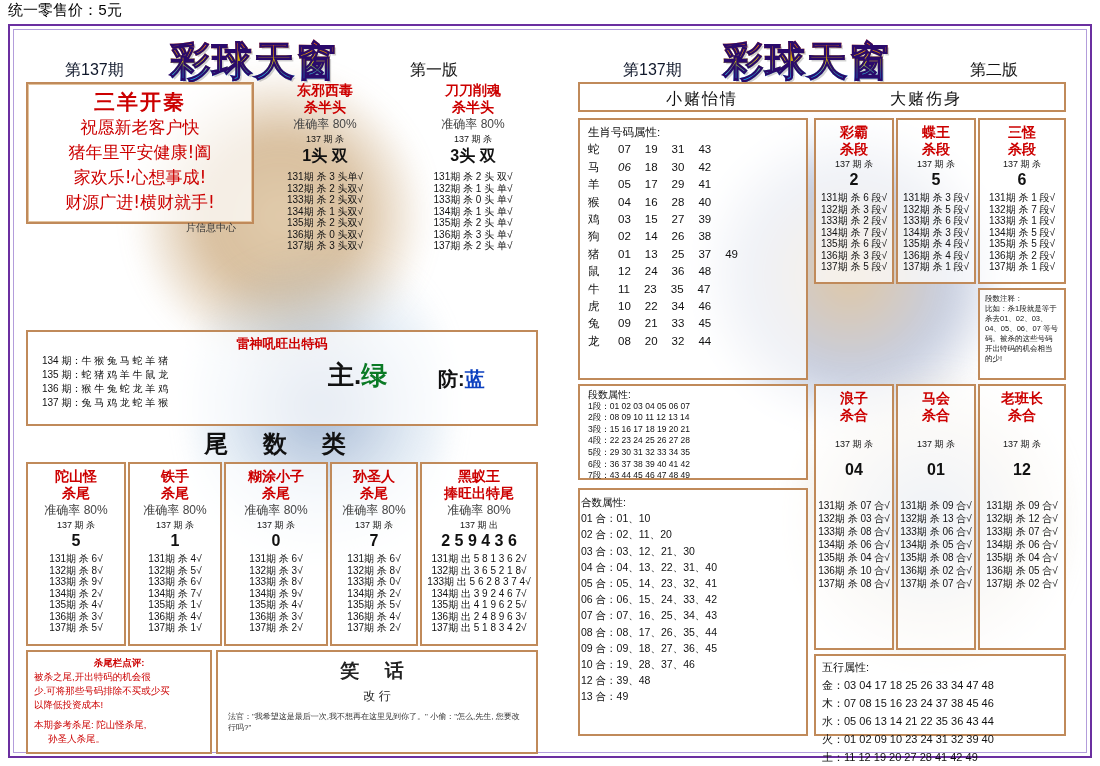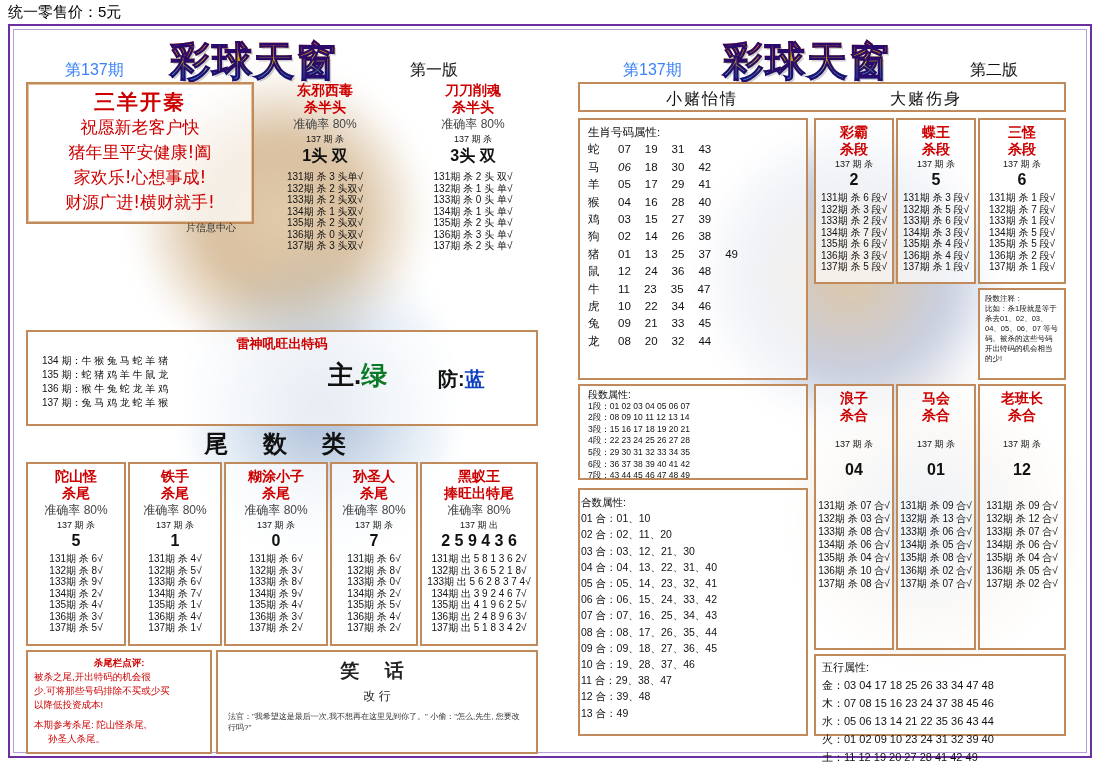--- a/index.html
+++ b/index.html
@@ -1,29 +1,29 @@
 <!DOCTYPE html>
 <html><head>
 <meta charset="utf-8">
 <style>
   html,body{margin:0;padding:0;}
   body{width:1100px;height:766px;background:#fff;font-family:"Liberation Sans","DejaVu Sans",sans-serif;overflow:hidden;}
   .page{position:relative;width:1100px;height:766px;}
-  .topbar{position:absolute;left:0;top:0;width:1100px;height:40px;font-size:15px;color:#000;padding-left:8px;box-sizing:border-box;line-height:24px;}
+  .topbar{position:absolute;left:0;top:0;width:1100px;height:40px;font-size:15px;color:#000;padding-left:8px;box-sizing:border-box;line-height:24px;font-family:Liberation Mono, monospace;}
   .sheet{position:absolute;left:8px;top:24px;width:1084px;height:734px;border:2px solid #6b2fa0;background:#fff;box-sizing:border-box;}
   .sheet .inner{position:absolute;left:3px;top:3px;right:3px;bottom:3px;border:1px solid #b39ddb;}
   .bgwatermark{position:absolute;left:0;top:0;width:100%;height:100%;overflow:hidden;}
   .bgwatermark .blob{position:absolute;border-radius:50%;filter:blur(12px);opacity:.55;}
 
   .col{position:absolute;top:0;}
   .left{left:0;width:548px;height:734px;}
   .right{left:548px;width:532px;height:734px;}
 
   .titlerow{position:relative;height:62px;}
-  .issue{position:absolute;font-size:16px;color:#3b82f6;top:34px;}
+  .issue{position:absolute;font-size:16px;color:#0f172a;top:34px;}
   .bigtitle{position:absolute;top:8px;font-size:40px;font-weight:bold;letter-spacing:2px;
      background:linear-gradient(180deg,#ff2d2d 0%,#ff8a00 28%,#ffe600 50%,#1ec8ff 74%,#1139d6 100%);
      -webkit-background-clip:text;background-clip:text;color:transparent;
      -webkit-text-stroke:1px #2a0a6b; text-shadow:2px 2px 0 rgba(0,0,0,.18);
      font-family:"DejaVu Sans",sans-serif;}
   .ver{position:absolute;top:34px;font-size:16px;color:#111;}
 
   .box{position:absolute;border:2px solid #c08a5a;background:rgba(255,255,255,.72);box-sizing:border-box;}
   .box.dbl{box-shadow:inset 0 0 0 1px #e3c39e;}
 
@@ -302,21 +302,20 @@
           <div>01 合：01、10</div>
           <div>02 合：02、11、20</div>
           <div>03 合：03、12、21、30</div>
           <div>04 合：04、13、22、31、40</div>
           <div>05 合：05、14、23、32、41</div>
           <div>06 合：06、15、24、33、42</div>
           <div>07 合：07、16、25、34、43</div>
           <div>08 合：08、17、26、35、44</div>
           <div>09 合：09、18、27、36、45</div>
           <div>10 合：19、28、37、46</div>
-          <div>11 合：29、38、47</div>
           <div>12 合：39、48</div>
           <div>13 合：49</div>
         </div>
       </div>
 
       <div class="box" style="left:256px;top:92px;width:80px;height:166px;">
         <div class="killhead" style="margin-top:4px;">彩霸</div>
         <div class="killhead">杀段</div>
         <div class="per">137 期  杀</div>
         <div class="bignum">2</div>

